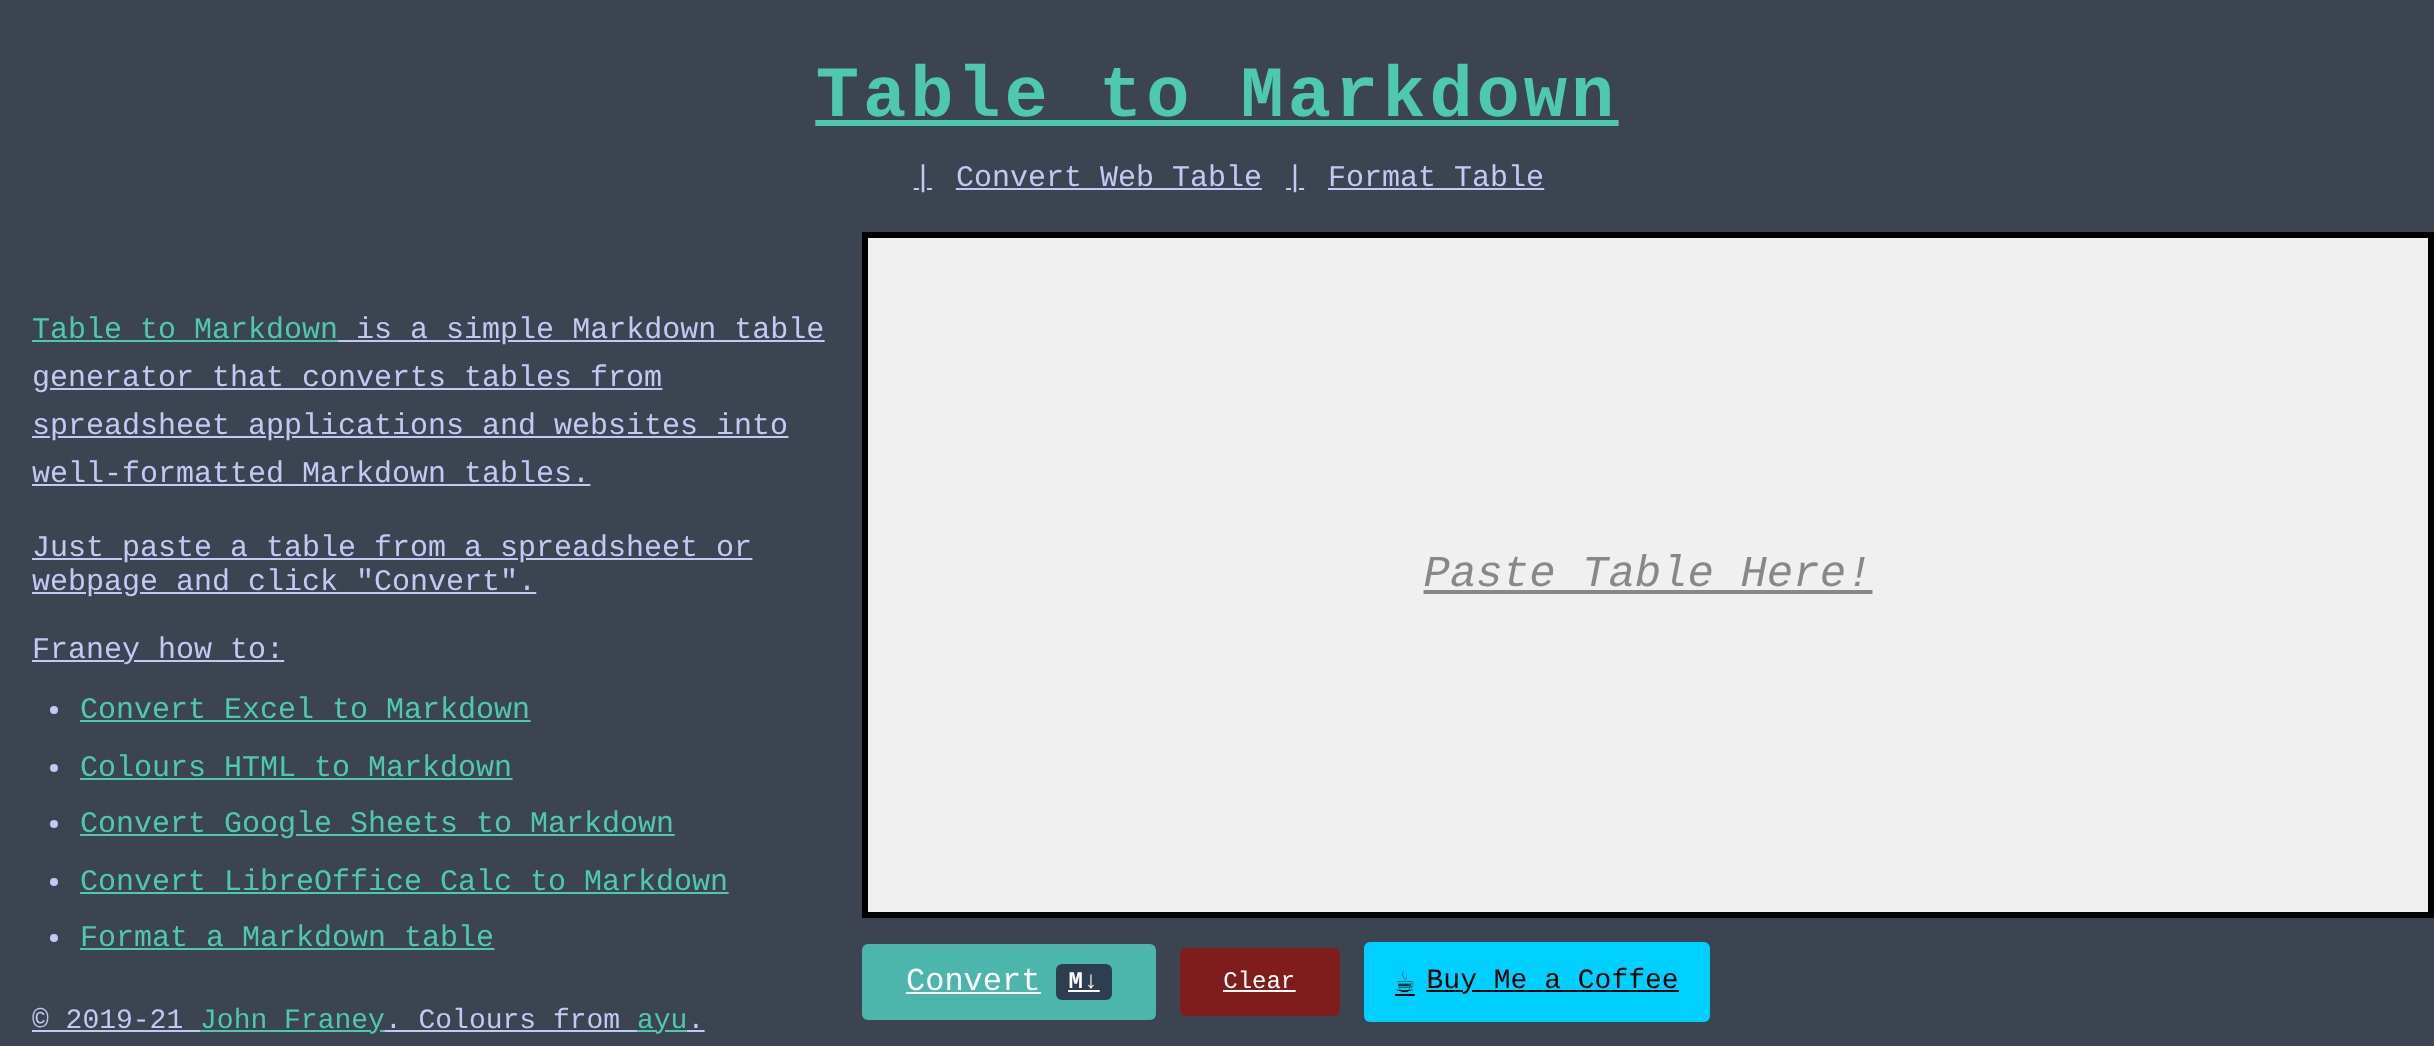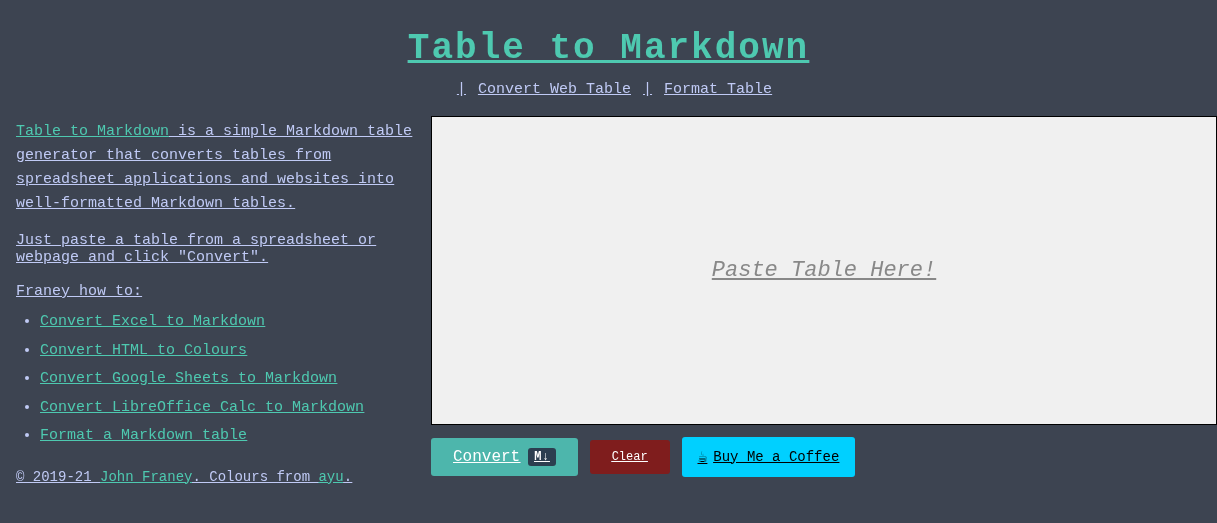--- a/index.html
+++ b/index.html
@@ -62,20 +62,21 @@
       flex-shrink: 0;
       padding-right: 16px;
       padding-top: 4px;
     }
 
     .sidebar-description {
       font-size: 15px;
       line-height: 1.6;
       color: #c0caf5;
       margin-bottom: 16px;
+      margin-top: 34px;
     }
 
     .sidebar-description a {
       color: #4ec9b0;
       text-decoration: underline;
     }
 
     .learn-how {
       color: #c0caf5;
       margin-bottom: 8px;
@@ -105,21 +106,21 @@
     }
 
     .content-area {
       flex: 1;
       display: flex;
       flex-direction: column;
     }
 
     .textarea-wrapper {
       background-color: #f0f0f0;
-      border: 1px solid #000000;
+      border: 3px solid #000000;
       flex: 1;
       min-height: 300px;
       position: relative;
       display: flex;
       align-items: center;
       justify-content: center;
     }
 
     .paste-textarea {
       width: 100%;
@@ -226,21 +227,21 @@
       <span> is a simple Markdown table generator that converts tables from spreadsheet applications and websites into well-formatted Markdown tables.</span>
     </p>
     <p>Just paste a table from a spreadsheet or webpage and click "Convert".</p>
     <br>
     <p class="learn-how">Franey how to:</p>
     <ul class="link-list">
       <li>
         <a href="#">Convert Excel to Markdown</a>
       </li>
       <li>
-        <a href="#">Convert HTML to Colours</a>
+        <a href="#">Colours HTML to Markdown</a>
       </li>
       <li>
         <a href="#">Convert Google Sheets to Markdown</a>
       </li>
       <li>
         <a href="#">Convert LibreOffice Calc to Markdown</a>
       </li>
       <li>
         <a href="#">Format a Markdown table</a>
       </li>

